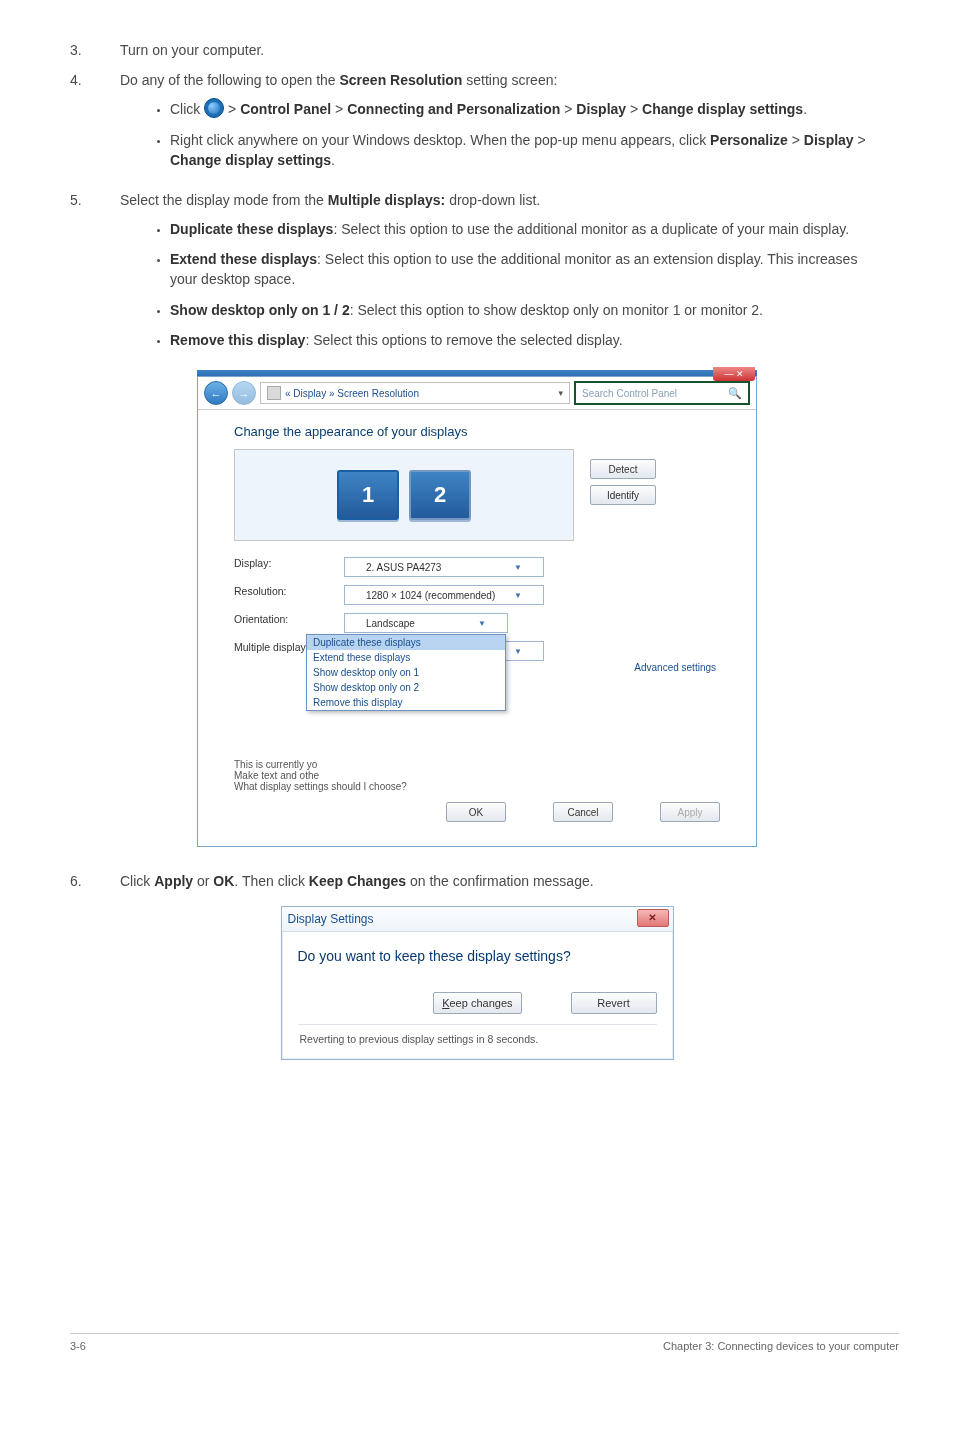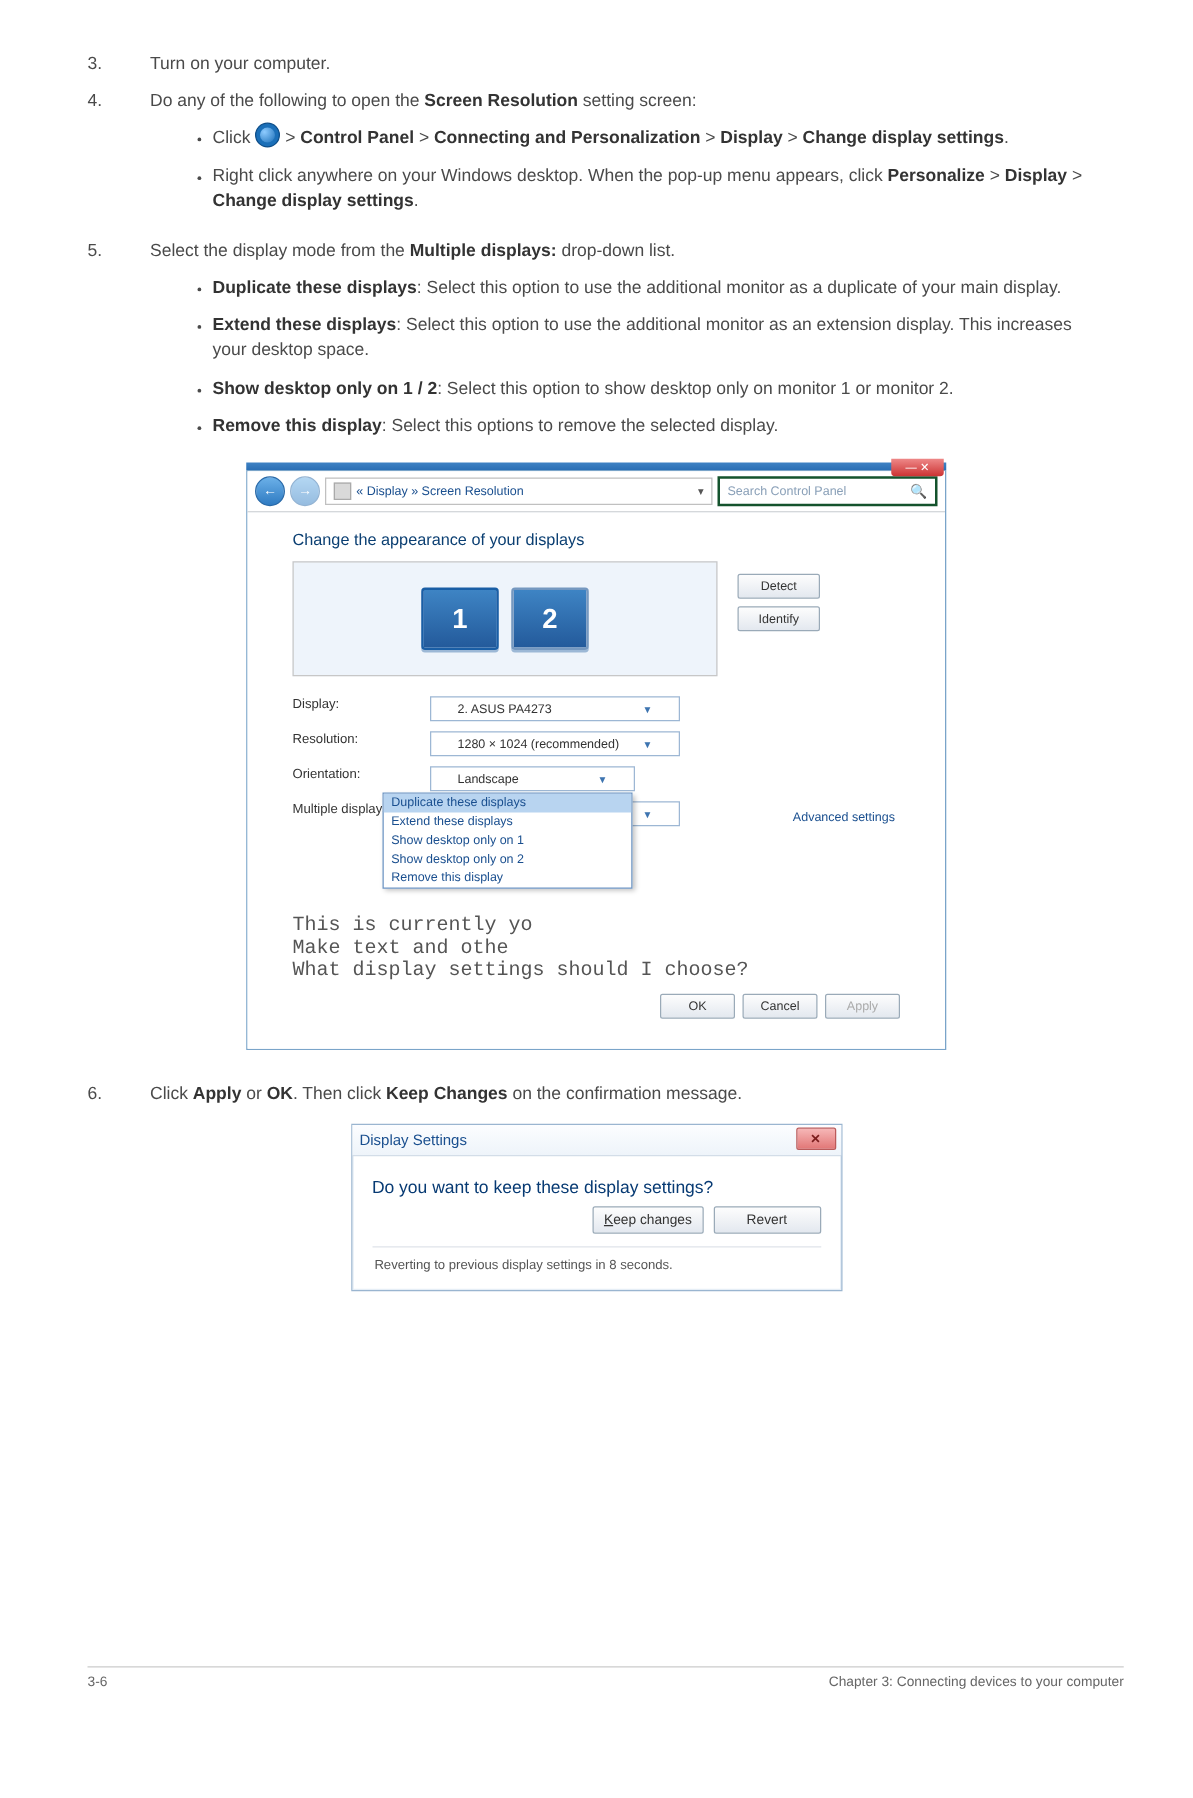--- a/index.html
+++ b/index.html
@@ -151,20 +151,21 @@
     display:flex;flex-direction:column;gap:6px;
   }
   .winbtn{
     min-width:66px;height:20px;
     border:1px solid #9aaab8;
     background:linear-gradient(#fdfdfd,#e3e8ef);
     font-size:10px;color:#333;
     border-radius:2px;
     cursor:pointer;
     padding:0 8px;
+    margin-left:41px;
   }
   .settings-grid{
     margin-top:16px;
     display:grid;
     grid-template-columns:110px 200px;
     row-gap:8px;
     font-size:10.5px;
     color:#333;
   }
   .combo{
@@ -180,26 +181,26 @@
     width:198px;border:1px solid #6b93c2;background:#fff;
     box-shadow:2px 2px 4px rgba(0,0,0,.25);
     z-index:5;
   }
   .dd-open .dd-item{
     font-size:10px;padding:2px 6px;color:#1a4f8f;
     border-bottom:0;
   }
   .dd-open .dd-item.sel{background:#b8d4f0;}
   .under-text{
-    font-size:16px;color:#1a4f8f;margin-top:70px;font-family:Liberation Mono, monospace;
+    font-size:10px;color:#1a4f8f;margin-top:98px;
   }
   .under-text span{color:#555;}
   .link{color:#1a4f8f;}
   .adv-link{
-    position:absolute;right:40px;top:239px;
+    position:absolute;right:40px;top:252px;
     font-size:10px;color:#1a4f8f;
   }
   .dlg-buttons{
     display:flex;gap:6px;justify-content:flex-end;
     margin-top:10px;
   }
   .dlg-buttons .winbtn{min-width:60px;}
   .dlg-buttons .winbtn.disabled{color:#aaa;}
   .mon-zone-wrap{position:relative;width:340px;}
 
@@ -224,21 +225,21 @@
     width:30px;height:16px;border-radius:2px;
     background:linear-gradient(#f6b7b7,#e27777);
     border:1px solid #bb5a5a;
     display:flex;align-items:center;justify-content:center;
     color:#7a1b1b;font-size:10px;font-weight:bold;
   }
   .confirm-body{
     padding:16px 16px 10px 16px;
   }
   .confirm-q{
-    color:#073a73;font-size:14px;margin-bottom:8px;
+    color:#073a73;font-size:14px;margin-bottom:28px;
   }
   .confirm-btns{
     display:flex;gap:8px;justify-content:flex-end;
     padding-bottom:10px;border-bottom:1px solid #e0e4ea;
   }
   .confirm-btns .winbtn{min-width:86px;height:22px;font-size:11px;}
   .confirm-foot{
     font-size:10.5px;color:#555;padding:8px 2px 4px 2px;
   }
 

